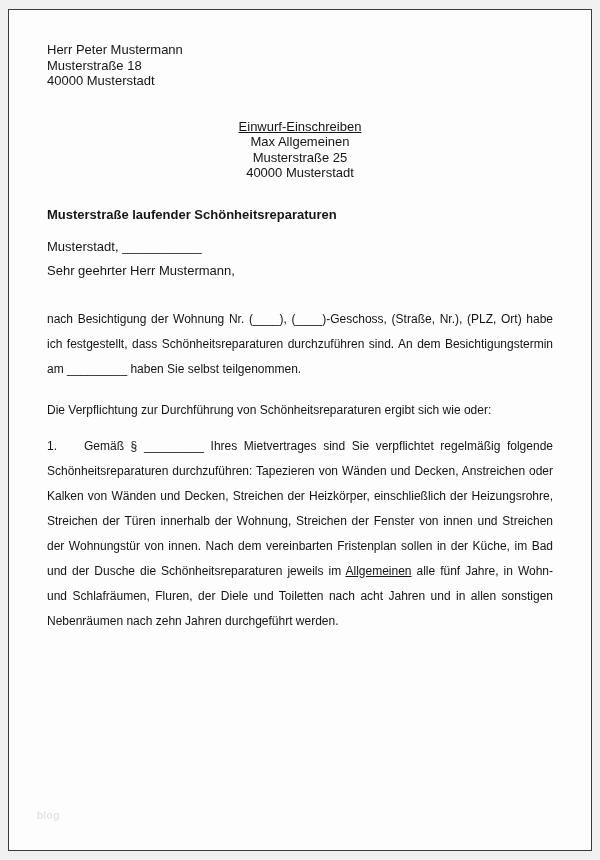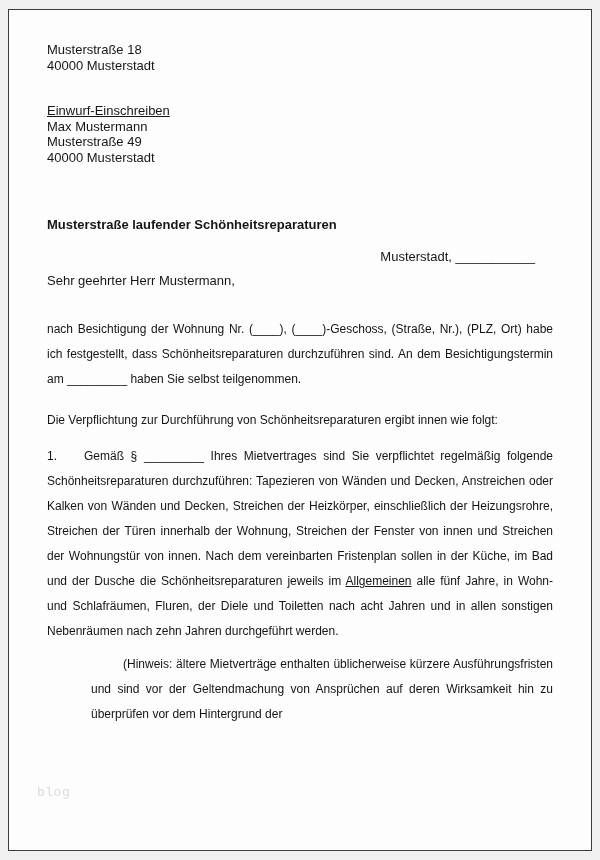--- a/index.html
+++ b/index.html
@@ -21,27 +21,27 @@
     top: 9px;
     width: 584px;
     height: 842px;
     background: #fdfdfe;
     border: 1px solid #3c3c3c;
     padding: 32px 38px;
     color: #161616;
   }
   .addr { font-size: 13px; line-height: 15.5px; }
   .sender { margin-bottom: 30px; }
-  .recipient { margin-bottom: 52px; }
+  .recipient { margin-bottom: 26px; text-align: center; }
   .underline { text-decoration: underline; }
   .subject-block { font-size: 13px; line-height: 16px; margin-bottom: 16px; }
   .bold { font-weight: bold; }
   .date-line {
     font-size: 13px; line-height: 16px;
-    text-align: right; padding-right: 18px;
+    text-align: left; padding-right: 18px;
     margin-bottom: 8px;
   }
   .salutation { font-size: 13px; line-height: 16px; margin-bottom: 28px; }
   .para {
     font-size: 12px;
     line-height: 25px;
     text-align: justify;
     color: #141414;
   }
   .para-intro { margin-bottom: 16px; }
@@ -49,56 +49,55 @@
   .clause { margin-bottom: 8px; }
   .tabspace { display: inline-block; width: 27px; }
   .note {
     margin-left: 44px;
     text-indent: 32px;
     margin-bottom: 0;
   }
   .watermark {
     position: absolute;
     left: 28px;
-    bottom: 50px;
-    font-size: 13px;
+    bottom: 29px;
+    font-size: 11px;
     color: #dcdcdd;
     letter-spacing: 0.5px;
-    font-family: Liberation Mono, monospace;
   }
 </style>
 </head>
 <body>
 
 <div class="canvas">
   <div class="sheet">
 
     <div class="addr sender">
+      <div>Herr Peter Mustermann</div>
       <div>Musterstraße 18</div>
       <div>40000 Musterstadt</div>
     </div>
 
     <div class="addr recipient">
       <div class="underline">Einwurf-Einschreiben</div>
-      <div>Max Mustermann</div>
-      <div>Musterstraße 49</div>
+      <div>Max Allgemeinen</div>
+      <div>Musterstraße 25</div>
       <div>40000 Musterstadt</div>
     </div>
 
     <div class="subject-block">
       <div class="bold">Musterstraße laufender Schönheitsreparaturen</div>
     </div>
 
     <div class="date-line">Musterstadt, ___________</div>
 
     <div class="salutation">Sehr geehrter Herr Mustermann,</div>
 
     <p class="para para-intro">nach Besichtigung der Wohnung Nr. (____), (____)-Geschoss, (Straße, Nr.), (PLZ, Ort) habe ich festgestellt, dass Schönheitsreparaturen durchzuführen sind. An dem Besichtigungstermin am _________ haben Sie selbst teilgenommen.</p>
 
-    <p class="para para-obligation">Die Verpflichtung zur Durchführung von Schönheitsreparaturen ergibt innen wie folgt:</p>
+    <p class="para para-obligation">Die Verpflichtung zur Durchführung von Schönheitsreparaturen ergibt sich wie oder:</p>
 
     <p class="para clause"><span>1.</span><span class="tabspace"></span><span>Gemäß § _________ Ihres Mietvertrages sind Sie verpflichtet regelmäßig folgende Schönheitsreparaturen durchzuführen: Tapezieren von Wänden und Decken, Anstreichen oder Kalken von Wänden und Decken, Streichen der Heizkörper, einschließlich der Heizungsrohre, Streichen der Türen innerhalb der Wohnung, Streichen der Fenster von innen und Streichen der Wohnungstür von innen. Nach dem vereinbarten Fristenplan sollen in der Küche, im Bad und der Dusche die Schönheitsreparaturen jeweils im </span><span class="underline">Allgemeinen</span><span> alle fünf Jahre, in Wohn- und Schlafräumen, Fluren, der Diele und Toiletten nach acht Jahren und in allen sonstigen Nebenräumen nach zehn Jahren durchgeführt werden.</span></p>
 
-    <p class="para note">(Hinweis: ältere Mietverträge enthalten üblicherweise kürzere Ausführungsfristen und sind vor der Geltendmachung von Ansprüchen auf deren Wirksamkeit hin zu überprüfen vor dem Hintergrund der</p>
 
     <div class="watermark">blog</div>
   </div>
 </div>
 
 </body></html>

